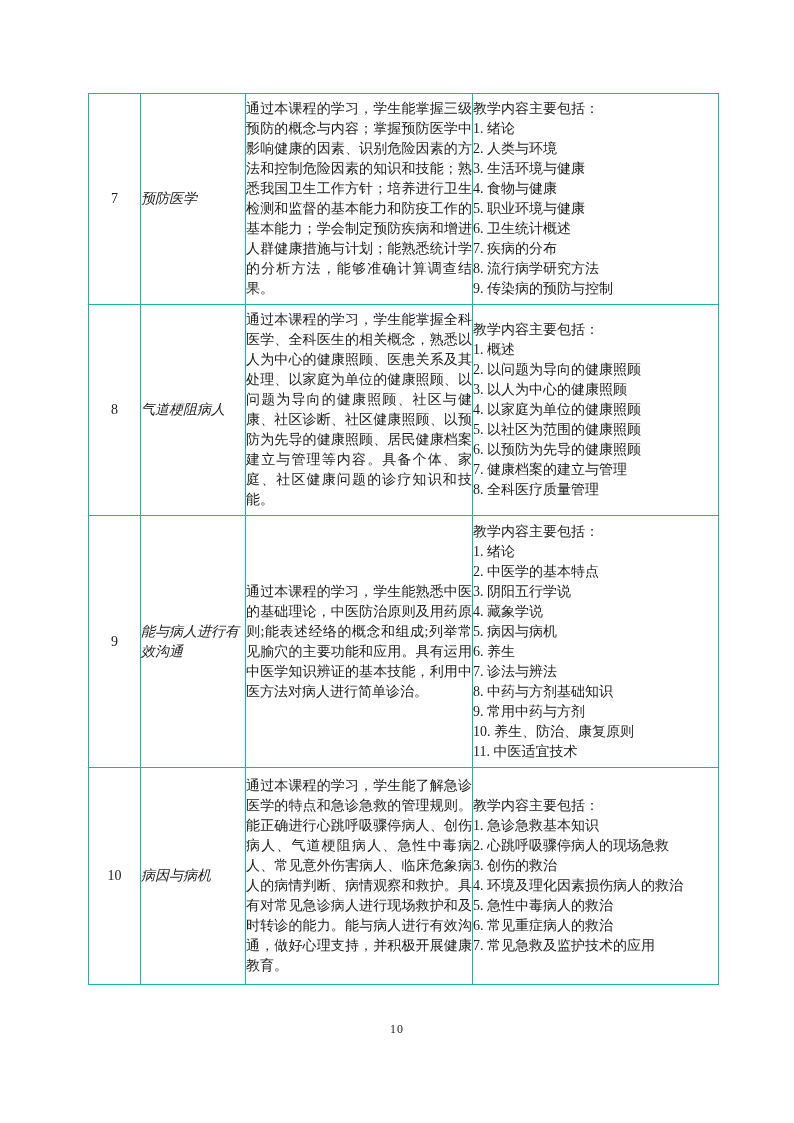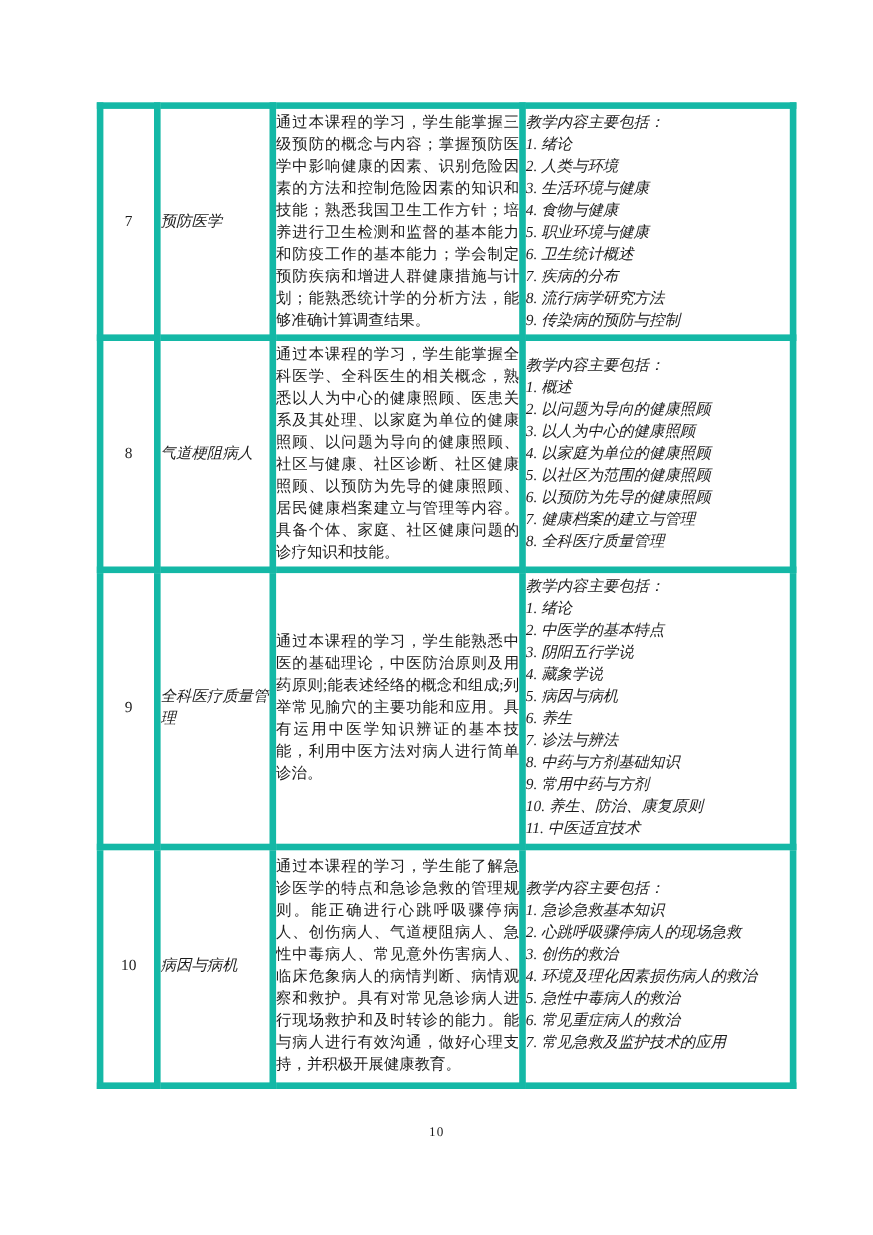--- a/index.html
+++ b/index.html
@@ -15,31 +15,31 @@
   }
   table.course-table {
     position: absolute;
     left: 88px;
     top: 93px;
     width: 630px;
     border-collapse: collapse;
     table-layout: fixed;
   }
   table.course-table td {
-    border: 6px solid #14b8a6;
+    border: 1px solid #14b8a6;
     vertical-align: middle;
     font-size: 14px;
     line-height: 20px;
     padding: 0;
     overflow: hidden;
   }
   td.td-no   { text-align: center; }
   td.td-course { padding: 0 6px 0 8px; font-style: italic; }
   td.td-objective { text-align: justify; padding: 0 7px 0 8px; }
-  td.td-content { padding: 0 4px 0 8px; white-space: pre-line; font-style: italic; }
+  td.td-content { padding: 0 4px 0 8px; white-space: pre-line; }
   .page-number {
     position: absolute;
     left: 0;
     right: 0;
     top: 1022px;
     text-align: center;
     font-size: 12px;
     color: #1c1c1c;
     letter-spacing: 1px;
   }
@@ -81,21 +81,21 @@
 2. 以问题为导向的健康照顾
 3. 以人为中心的健康照顾
 4. 以家庭为单位的健康照顾
 5. 以社区为范围的健康照顾
 6. 以预防为先导的健康照顾
 7. 健康档案的建立与管理
 8. 全科医疗质量管理</td>
       </tr>
       <tr style="height:252px">
         <td class="td-no">9</td>
-        <td class="td-course">全科医疗质量管理</td>
+        <td class="td-course">能与病人进行有效沟通</td>
         <td class="td-objective">通过本课程的学习，学生能熟悉中医的基础理论，中医防治原则及用药原则;能表述经络的概念和组成;列举常见腧穴的主要功能和应用。具有运用中医学知识辨证的基本技能，利用中医方法对病人进行简单诊治。</td>
         <td class="td-content">教学内容主要包括：
 1. 绪论
 2. 中医学的基本特点
 3. 阴阳五行学说
 4. 藏象学说
 5. 病因与病机
 6. 养生
 7. 诊法与辨法
 8. 中药与方剂基础知识

